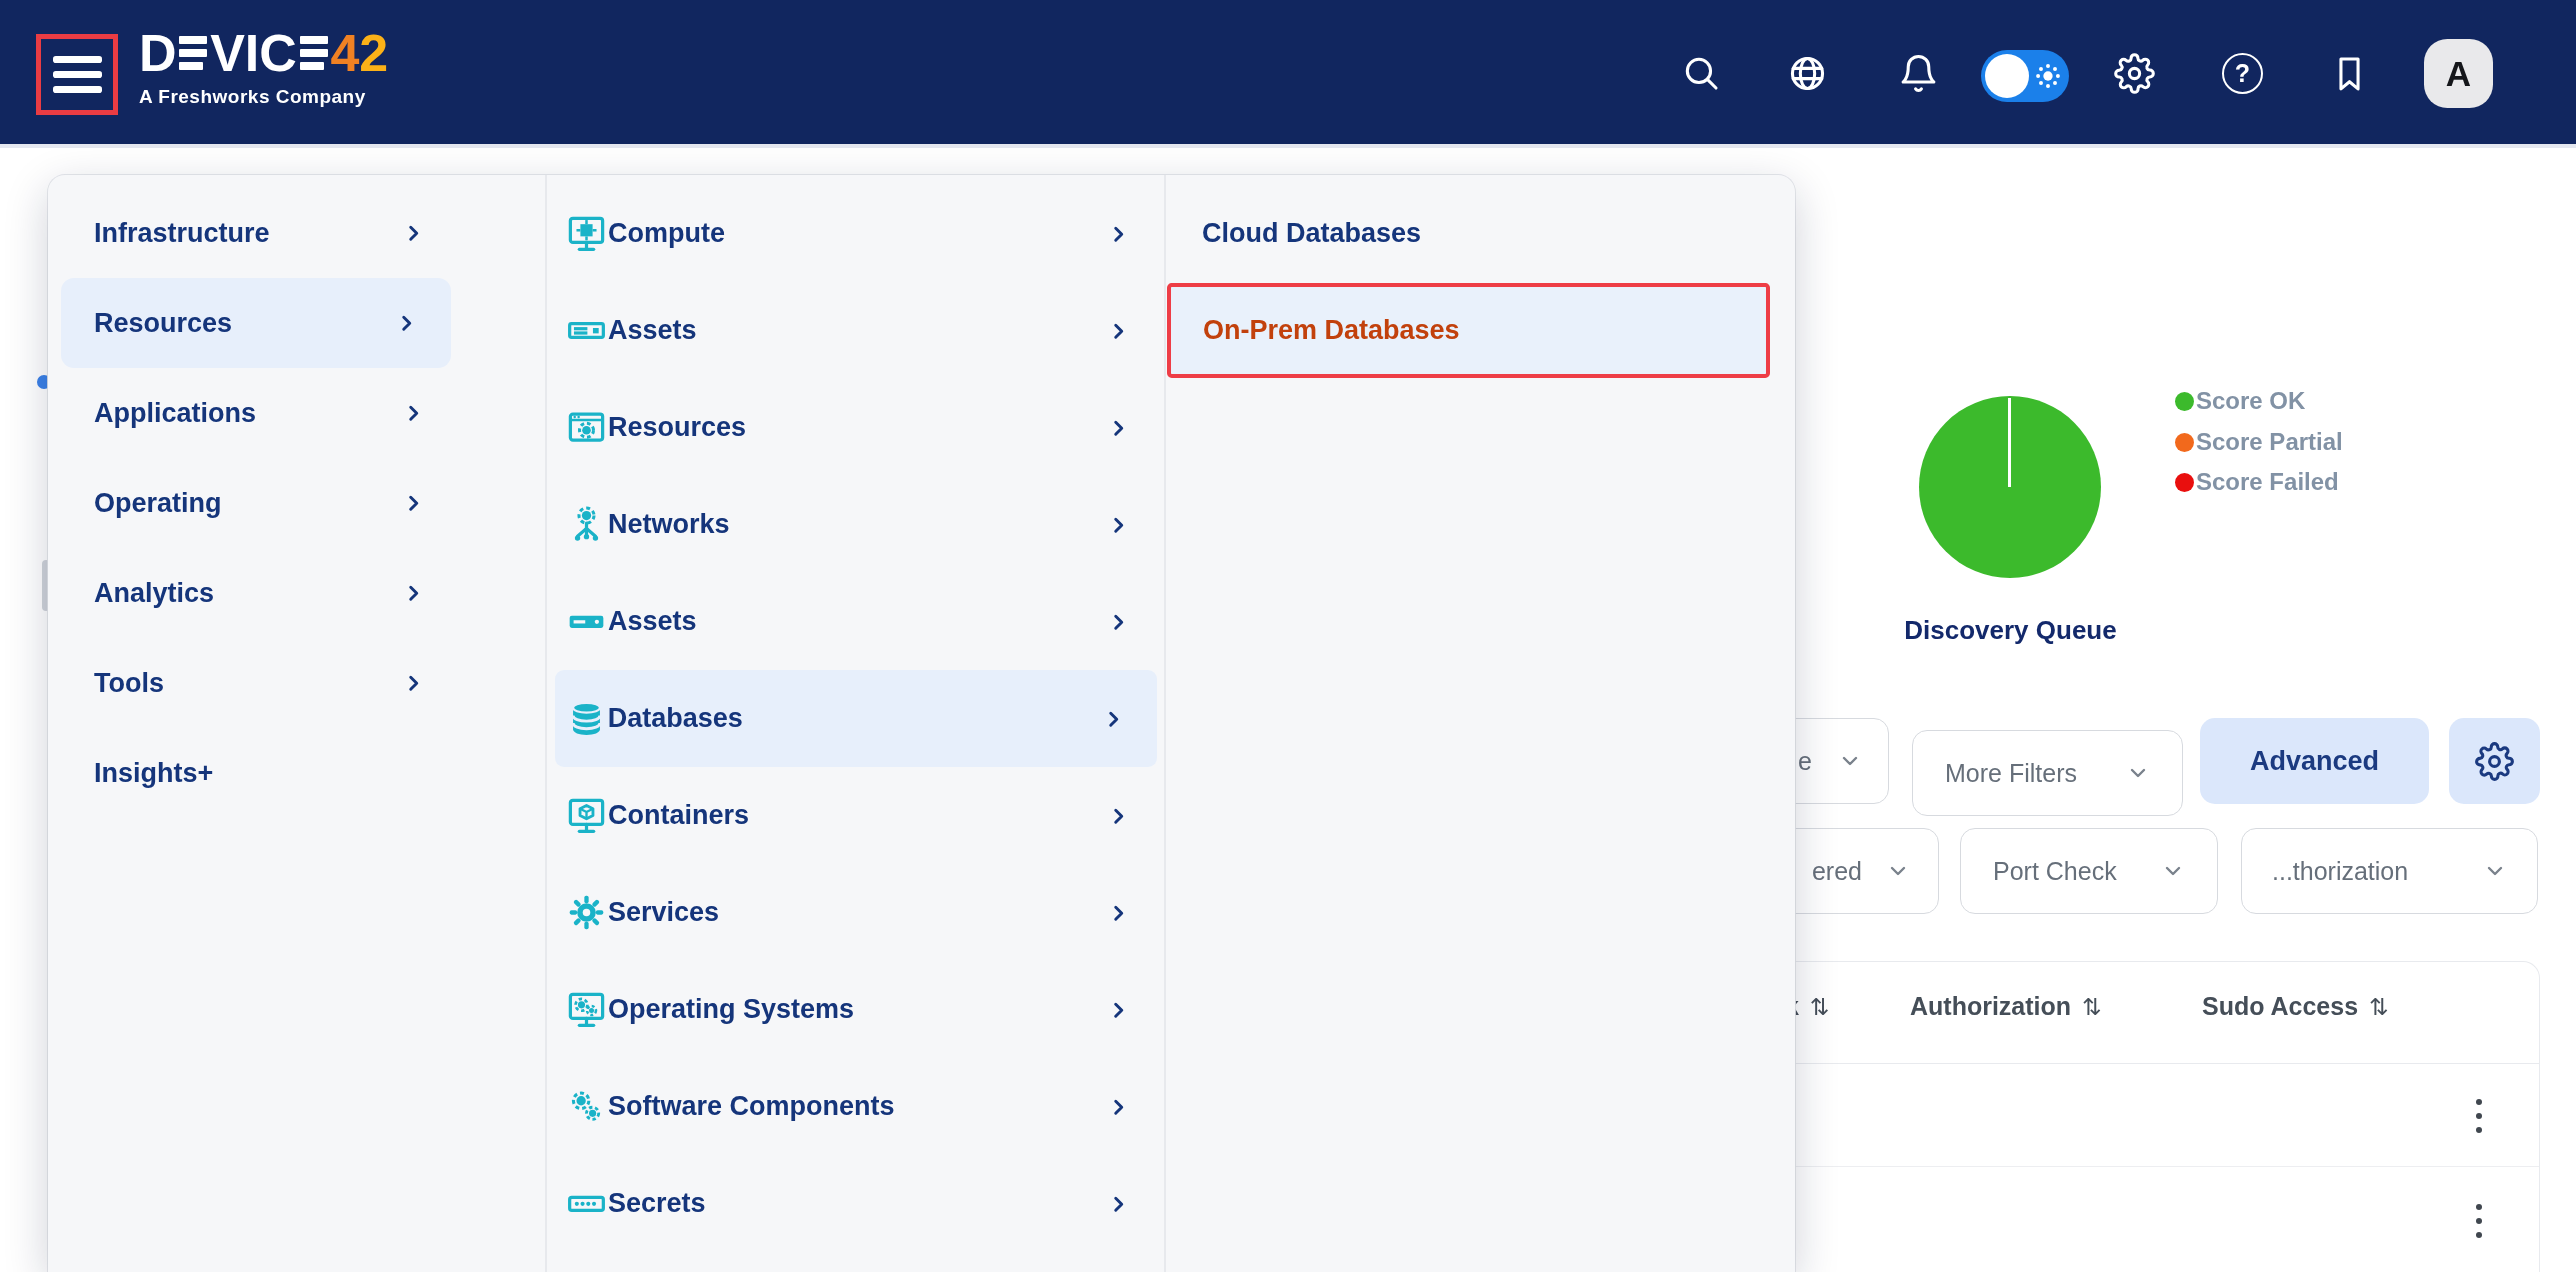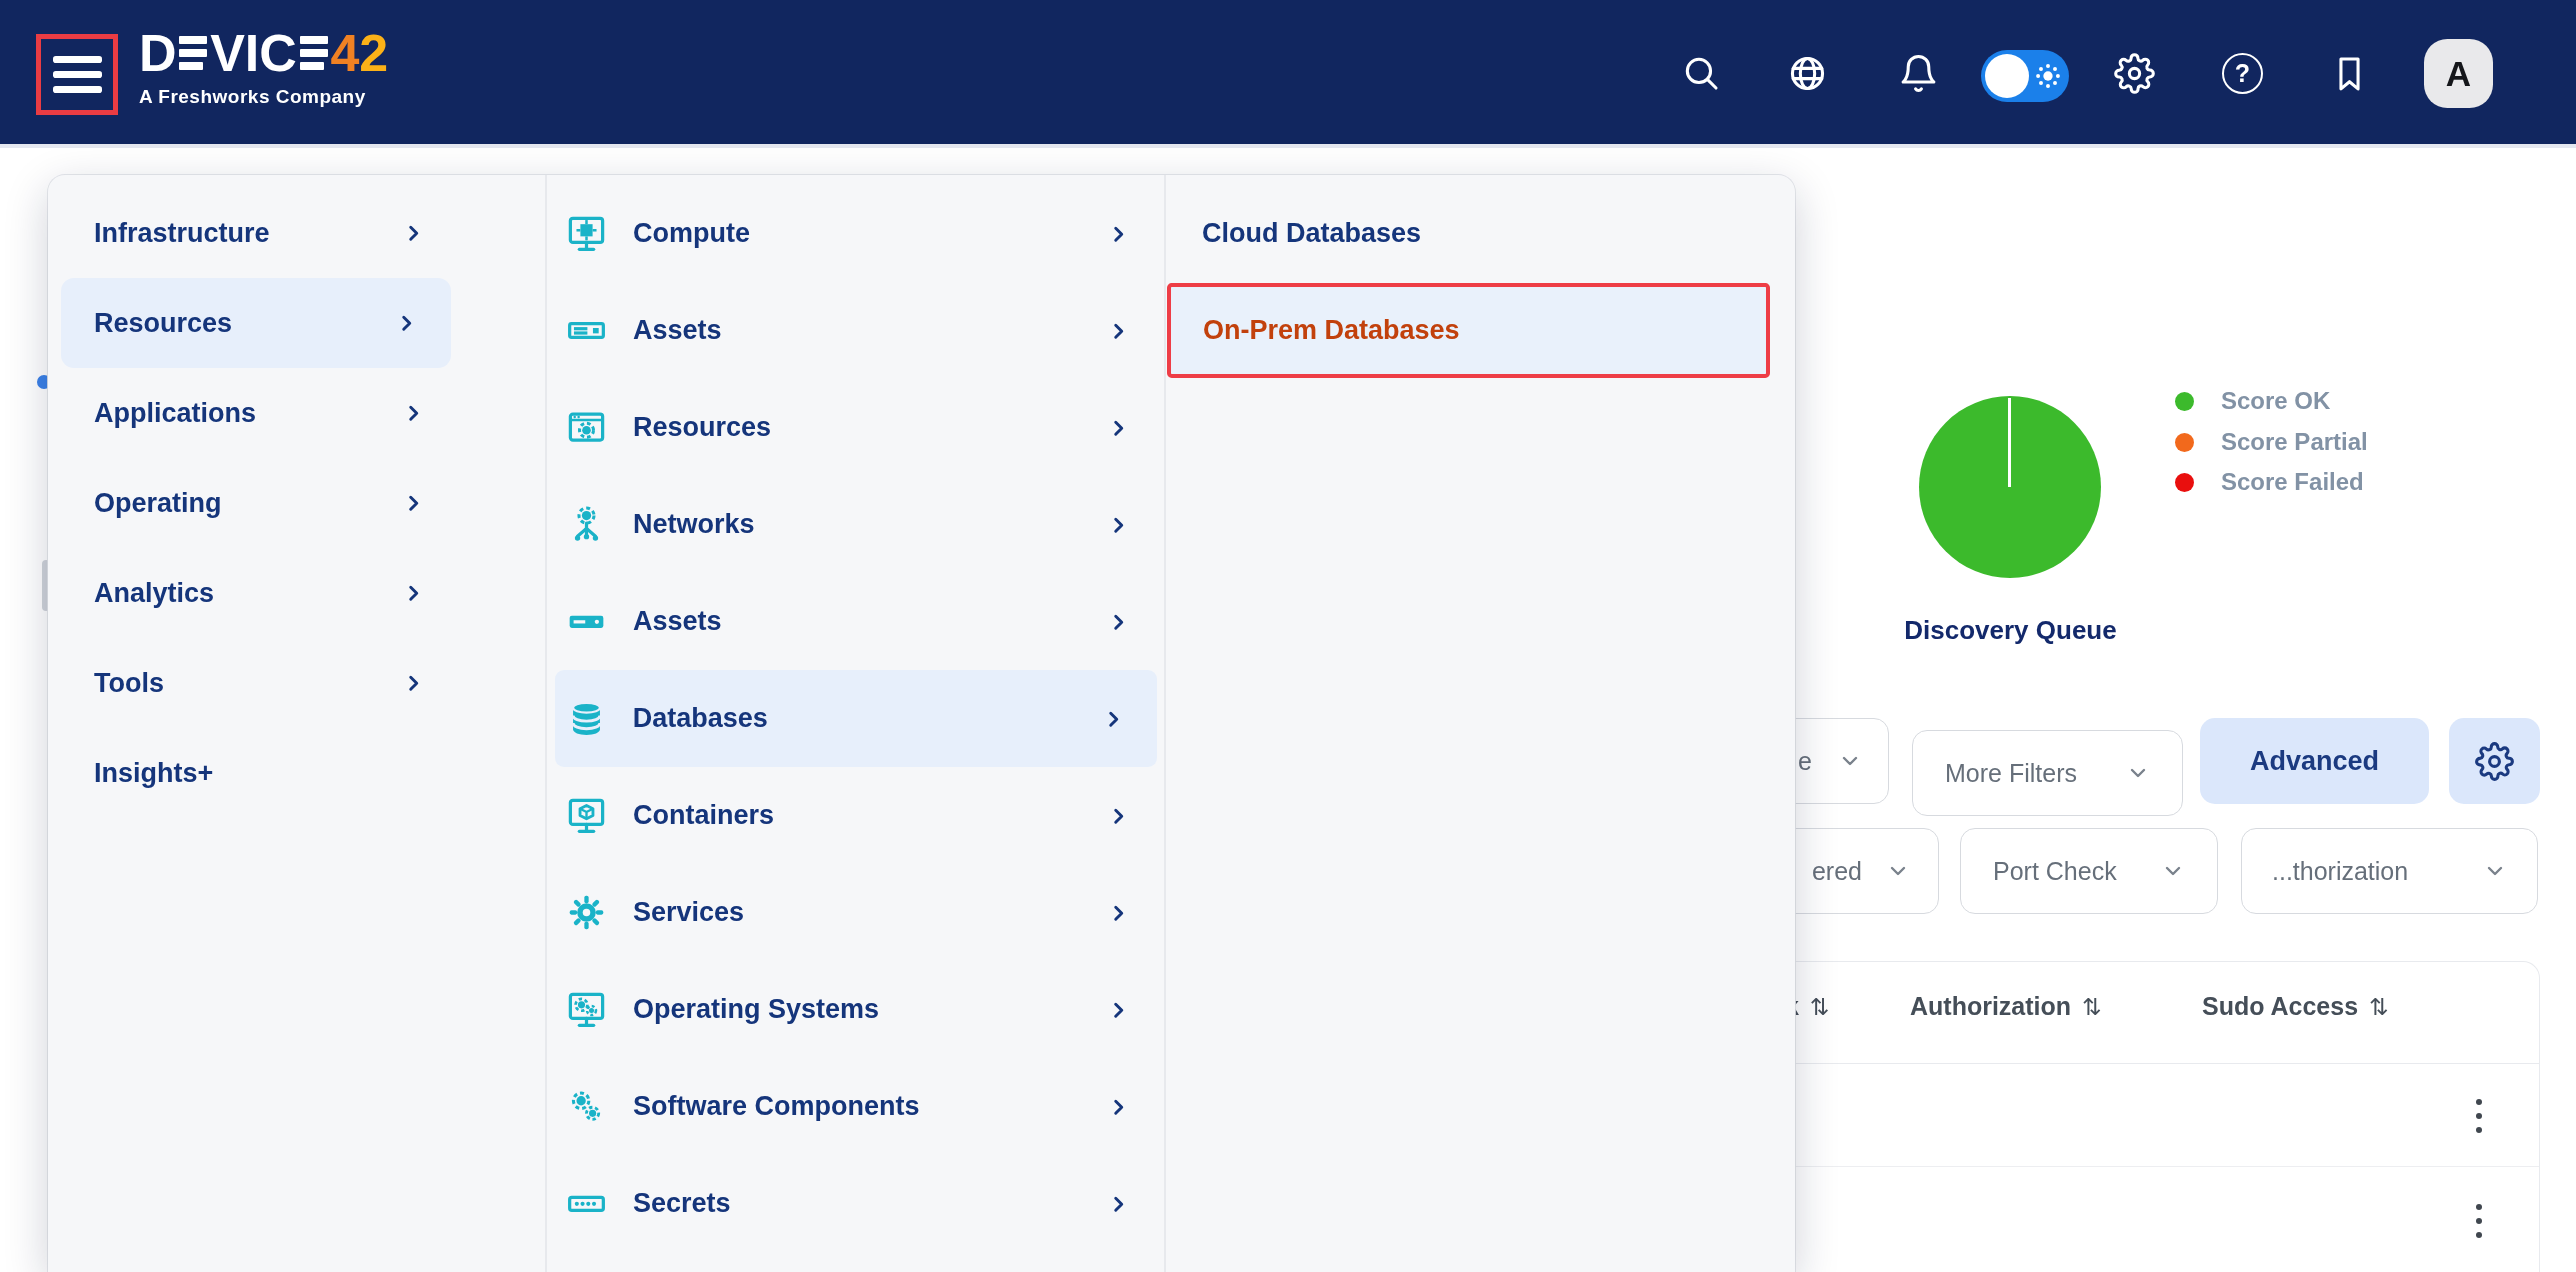--- a/index.html
+++ b/index.html
@@ -36,21 +36,21 @@
           border:2.8px solid #ffffff;display:flex;align-items:center;justify-content:center;
           color:#fff;font-size:25px;font-weight:700;}
 
   
   .frag-dot{position:absolute;left:37px;top:375px;width:14px;height:14px;border-radius:50%;background:#3b82e8;}
   .frag-bar{position:absolute;left:42px;top:560px;width:8.4px;height:51px;border-radius:4.7px;background:#d0d4da;}
 
   
   .pie{position:absolute;left:1919px;top:396px;width:182px;height:182px;border-radius:50%;background:#3cba2c;}
   .pie-line{position:absolute;left:2008px;top:398px;width:2.8px;height:89px;background:#ffffff;}
-  .legend-row{position:absolute;left:2175px;height:26px;display:flex;align-items:center;gap:27px;}
+  .legend-row{position:absolute;left:2175px;height:26px;display:flex;align-items:center;gap:2px;}
   .legend-dot{width:19px;height:19px;border-radius:50%;flex:none;}
   .legend-label{font-size:24px;font-weight:700;color:#8292a5;white-space:nowrap;}
   .chart-title{position:absolute;left:1870px;top:615px;width:281px;text-align:center;
           font-size:26px;font-weight:800;color:#13296b;}
 
   .pill{position:absolute;height:86px;background:#ffffff;border:1.9px solid #d7dadf;border-radius:15px;
         display:flex;align-items:center;font-size:25px;color:#666f7a;}
   .pill .lbl{white-space:nowrap;}
   .btn-advanced{position:absolute;left:2200px;top:718px;width:229px;height:86px;background:#dbe7fb;
         border-radius:15px;display:flex;align-items:center;justify-content:center;
@@ -77,21 +77,21 @@
   .menu-col{position:absolute;}
   .m-item{display:flex;align-items:center;cursor:pointer;}
   .m-label{font-size:27px;font-weight:800;color:#15357b;white-space:nowrap;}
   .col1-item{height:90px;}
   .col1-item .m-label{margin-left:46px;}
   .col1-item .chev{margin-left:auto;margin-right:34px;}
   .col1-item.hl{background:#e7effb;border-radius:13px;margin-left:13px;margin-right:7.5px;}
   .col1-item.hl .m-label{margin-left:33px;}
   .col2-item{height:97px;}
   .col2-item .ic{width:43px;height:43px;margin-left:19px;flex:none;}
-  .col2-item .m-label{margin-left:25px;}
+  .col2-item .m-label{}
   .col2-item .chev{margin-left:auto;margin-right:34px;}
   .col2-item.hl{background:#e7effb;border-radius:9px;margin-left:9.4px;margin-right:5.6px;}
   .col2-item.hl .ic{margin-left:9.4px;}
   .cloud-item{position:absolute;left:0;top:13px;right:19px;height:90px;display:flex;align-items:center;}
   .cloud-item .m-label{margin-left:37px;}
   .onprem-item{position:absolute;left:1.9px;top:108px;width:603px;height:95px;background:#e9f1fb;
         border:4.7px solid #ee3d46;border-radius:4.7px;display:flex;align-items:center;cursor:pointer;}
   .onprem-item .m-label{margin-left:32px;color:#c2410c;}
 </style>
 </head>

